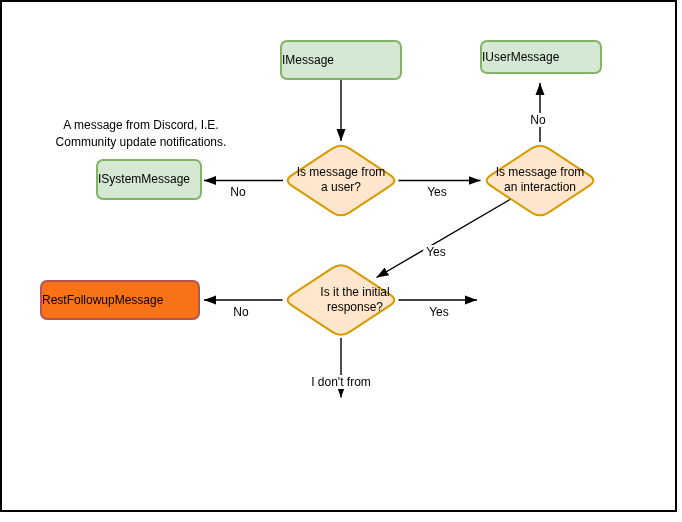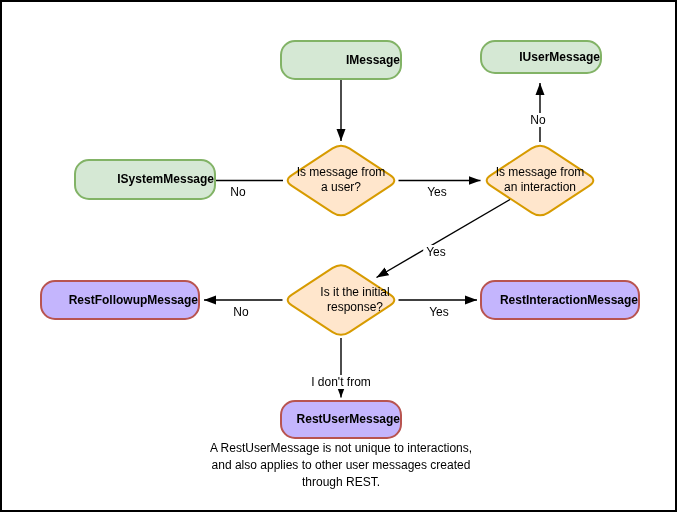--- a/index.html
+++ b/index.html
@@ -6,27 +6,26 @@
   .stage{
     position:relative;width:682px;height:522px;background:#ffffff;overflow:hidden;
     font-family:"Liberation Sans", sans-serif;font-size:12px;color:#000;
   }
   .frame{
     position:absolute;left:0;top:0;width:677px;height:512px;
     border:2px solid #000;box-sizing:border-box;background:#ffffff;
   }
   .edges{position:absolute;left:0;top:0;width:682px;height:522px;}
   .node{
-    position:absolute;box-sizing:border-box;border-radius:15px;
-    display:flex;align-items:center;justify-content:flex-end;text-align:center;
+    position:absolute;box-sizing:border-box;border-radius:7px;
+    display:flex;align-items:center;justify-content:flex-start;text-align:center;
     line-height:15px;
-    font-weight:bold;
   }
   .node.green{background:#d5e8d4;border:2px solid #82b366;}
-  .node.red{background:#c4b5fd;border:2px solid #b85450;}
+  .node.red{background:#f97316;border:2px solid #b85450;}
   .dtext{
     position:absolute;text-align:center;white-space:pre-line;line-height:15px;
   }
   .elabel{
     position:absolute;transform:translate(-50%,-50%);background:#ffffff;
     padding:0 3px;white-space:nowrap;line-height:14px;margin-top:12px;
   }
   .note{
     position:absolute;text-align:center;white-space:pre-line;line-height:17px;
   }
@@ -59,44 +58,37 @@
       <path d="M341 338 V397.5" marker-end="url(#ah)"></path>
     </g>
   </svg>
 
   <div class="node green" style="left:280px;top:40px;width:122px;height:40px;">
     <span>IMessage</span>
   </div>
   <div class="node green" style="left:480px;top:40px;width:122px;height:34px;">
     <span>IUserMessage</span>
   </div>
-  <div class="node green" style="left:74px;top:159px;width:142px;height:41px;">
+  <div class="node green" style="left:96px;top:159px;width:106px;height:41px;">
     <span>ISystemMessage</span>
   </div>
   <div class="node red" style="left:40px;top:280px;width:160px;height:40px;">
     <span>RestFollowupMessage</span>
-  </div>
-  <div class="node red" style="left:480px;top:280px;width:160px;height:40px;">
-    <span>RestInteractionMessage</span>
-  </div>
-  <div class="node red" style="left:280px;top:400px;width:122px;height:39px;">
-    <span>RestUserMessage</span>
   </div>
 
   <div class="dtext" style="left:283px;top:165px;width:116px;">Is message from
 a user?</div>
   <div class="dtext" style="left:482px;top:165px;width:116px;">Is message from
 an interaction</div>
   <div class="dtext" style="left:297px;top:285px;width:116px;">Is it the initial
 response?</div>
 
   <span class="elabel" style="left:238px;top:180px;">No</span>
   <span class="elabel" style="left:437px;top:180px;">Yes</span>
   <span class="elabel" style="left:538px;top:108px;">No</span>
   <span class="elabel" style="left:436px;top:240px;">Yes</span>
   <span class="elabel" style="left:241px;top:300px;">No</span>
   <span class="elabel" style="left:439px;top:300px;">Yes</span>
   <span class="elabel" style="left:341px;top:370px;">I don't from</span>
 
-  <div class="note" style="left:186px;top:440px;width:310px;">A RestUserMessage is not unique to interactions,
-and also applies to other user messages created
-through REST.</div>
+  <div class="note" style="left:36px;top:117px;width:210px;">A message from Discord, I.E.
+Community update notifications.</div>
 </div>
 
 </body></html>

